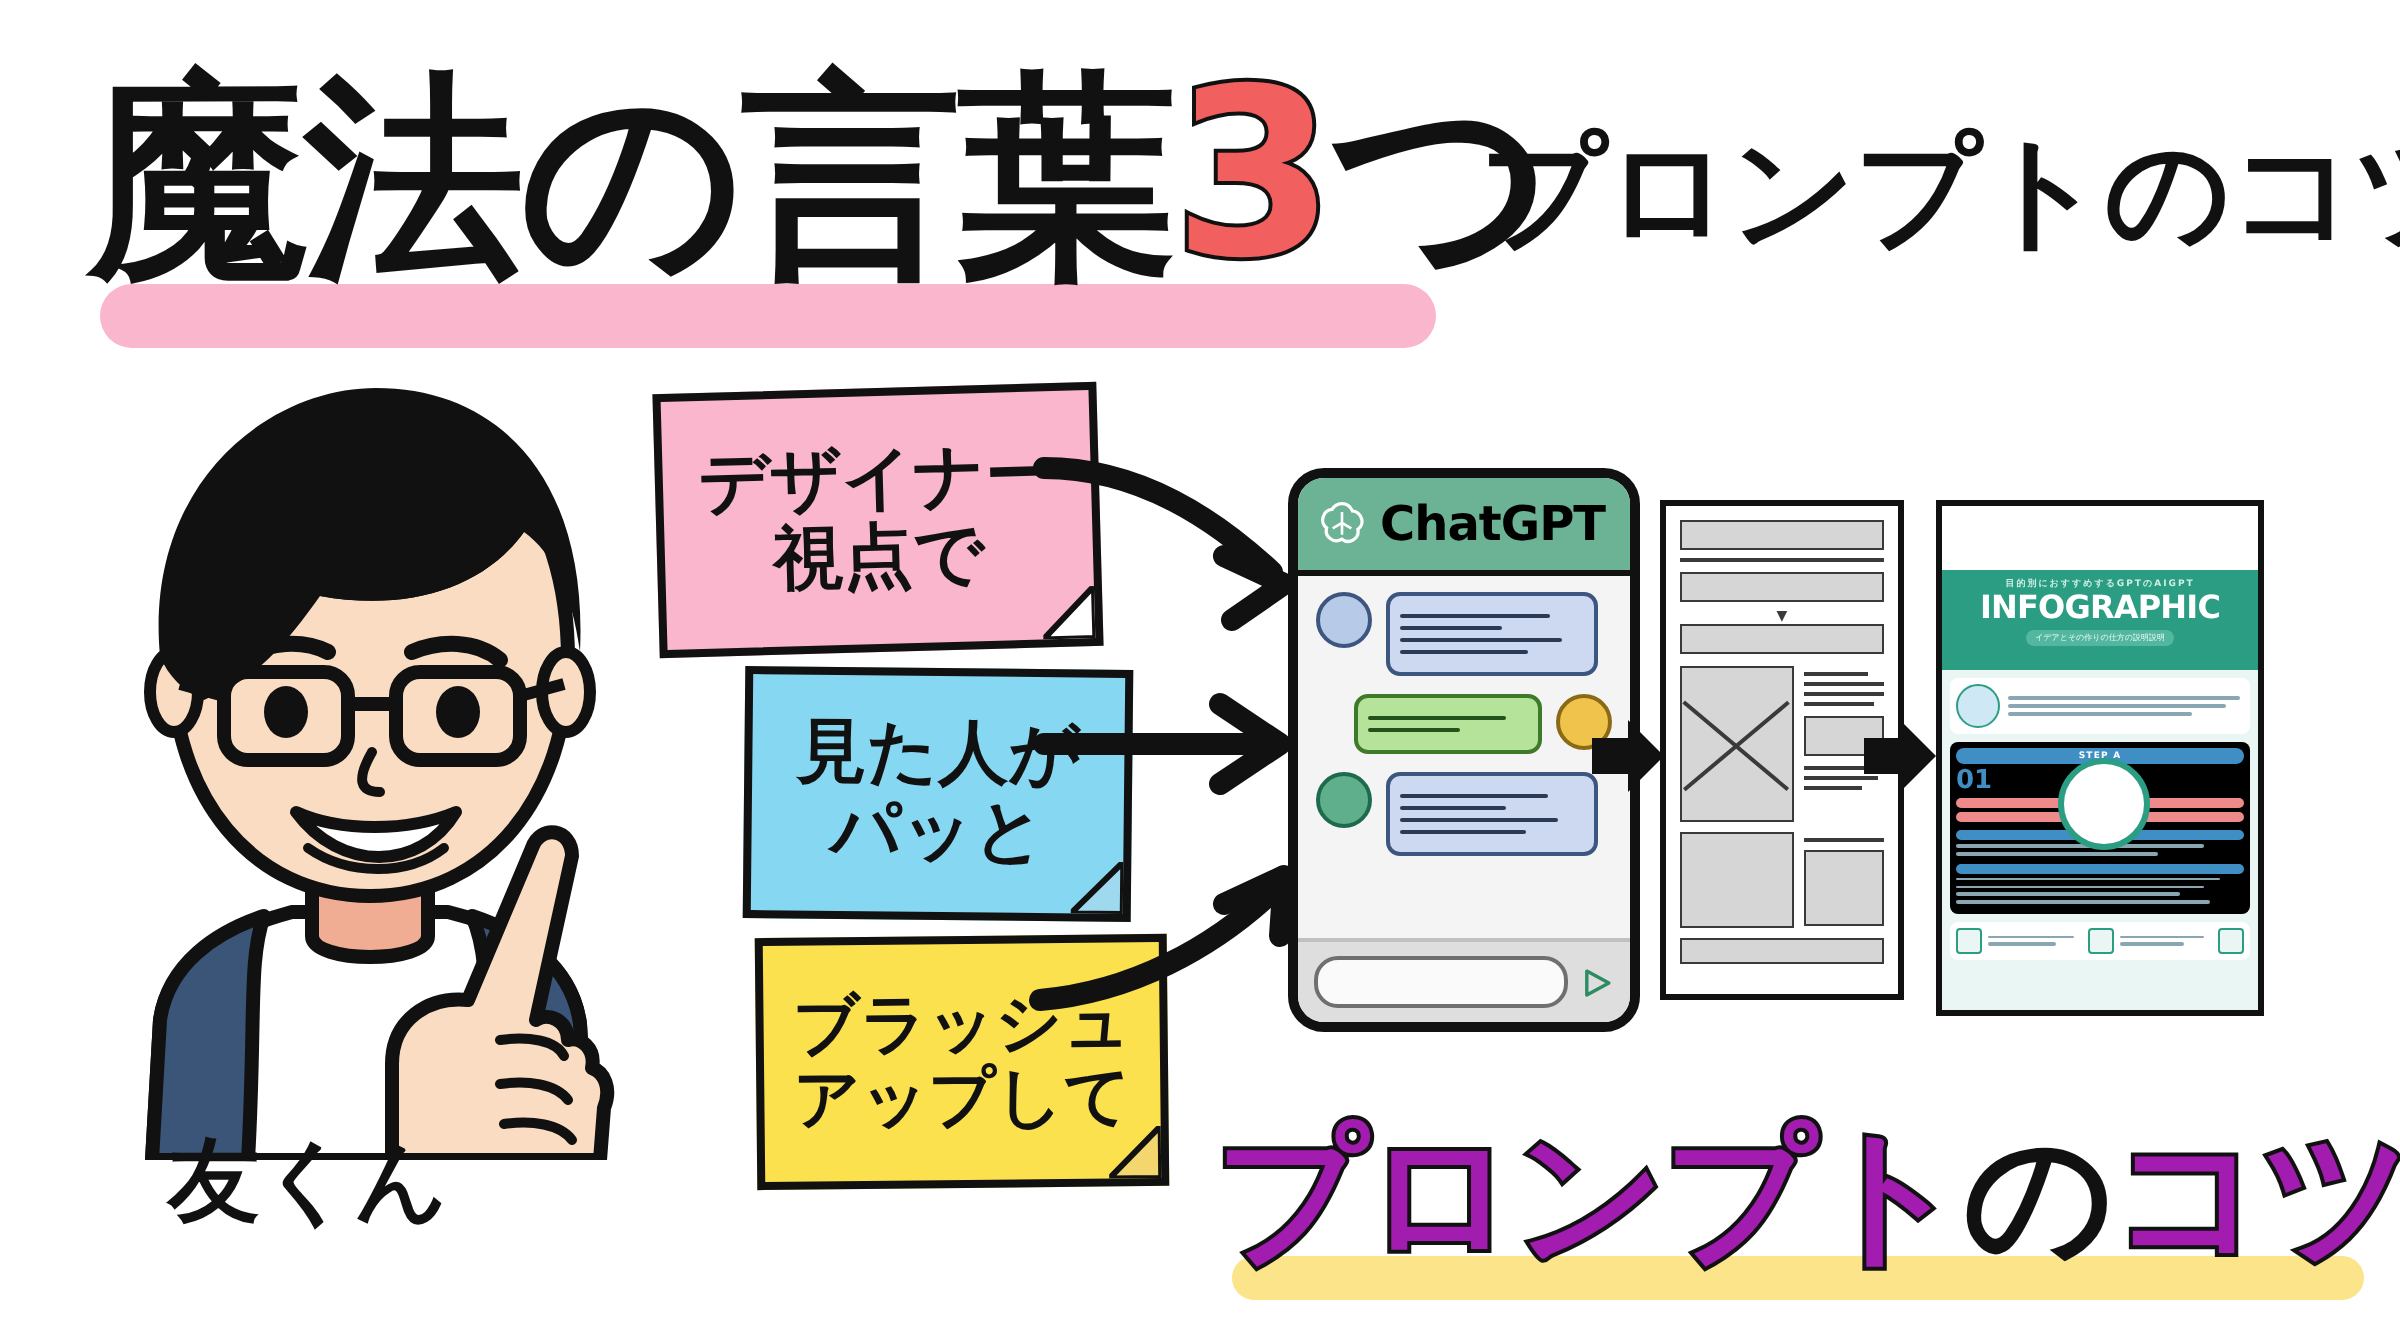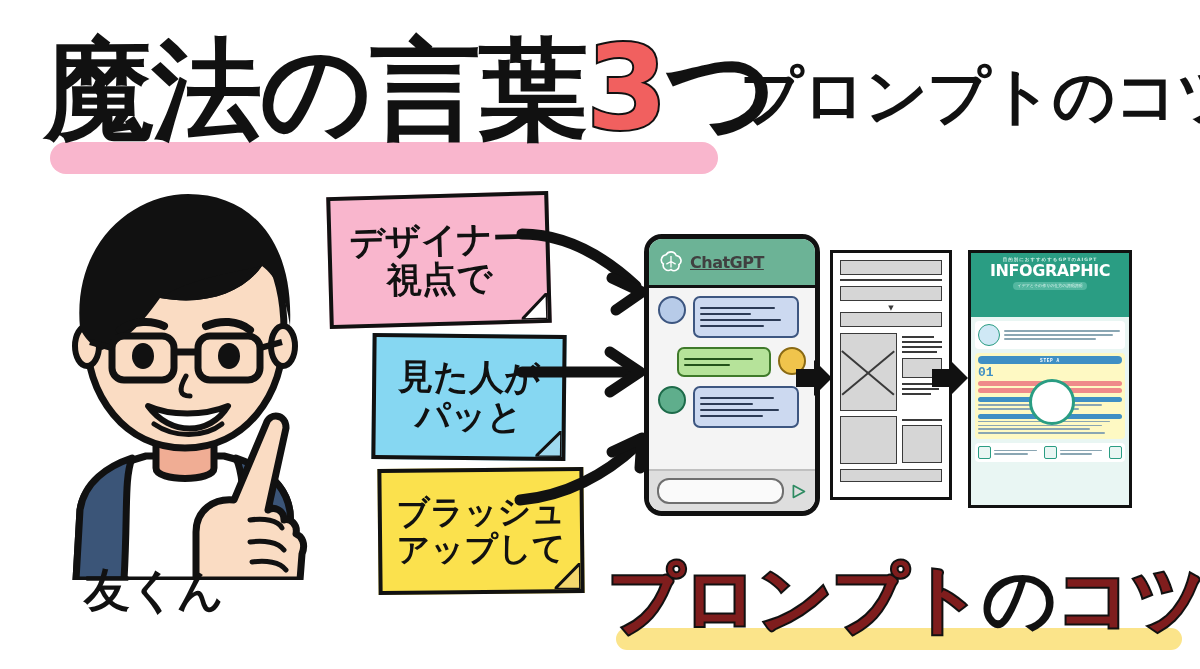--- a/index.html
+++ b/index.html
@@ -60,21 +60,21 @@
 
   
   .phone{
     position:absolute;left:644px;top:234px;width:166px;height:272px;
     background:#f2f2f2;border:5px solid #111111;border-radius:18px;overflow:hidden;
   }
   .phone-header{
     height:46px;background:#6cb396;border-bottom:3px solid #111;
     display:flex;align-items:center;gap:6px;padding-left:9px;
   }
-  .phone-title{font-size:16px;font-weight:bold;color:#404040;letter-spacing:-0.5px;text-decoration:underline;}
+  .phone-title{font-size:24px;font-weight:bold;color:#000000;letter-spacing:-0.5px;}
   .phone-body{position:relative;height:176px;background:#f4f4f4;padding:8px 9px 0 9px;}
   .msg-row{display:flex;align-items:flex-start;gap:7px;margin-bottom:9px;}
   .msg-row.right{flex-direction:row-reverse;}
   .avatar{width:24px;height:24px;border-radius:50%;border:2px solid #2b3a55;flex:0 0 auto;}
   .av-user{background:#b7cbe8;border-color:#3d5680;}
   .av-gold{background:#f0c44c;border-color:#8a6a14;}
   .av-bot{background:#5fae8c;border-color:#1d6b4a;}
   .bubble{border:2px solid #3d5680;border-radius:7px;padding:5px 5px;flex:0 0 auto;}
   .b-blue{background:#ccd9f0;width:92px;}
   .b-green{background:#b6e39a;border-color:#3f7a2a;width:80px;}
@@ -101,34 +101,34 @@
     content:"";position:absolute;left:-12%;top:50%;width:124%;height:1.5px;background:#3a3a3a;
   }
   .wimg.x::before{transform:rotate(40deg);}
   .wimg.x::after{transform:rotate(-40deg);}
 
   
   .info{
     position:absolute;left:968px;top:250px;width:158px;height:252px;
     background:#ffffff;border:3px solid #111111;overflow:hidden;
   }
-  .info-head{background:#2a9d83;height:64px;position:relative;padding:4px 6px 0 6px;box-sizing:border-box;}
+  .info-head{background:#2a9d83;height:50px;position:relative;padding:4px 6px 0 6px;box-sizing:border-box;margin-top:32px;}
   .info-kicker{font-size:4.5px;color:#cfeee5;text-align:center;letter-spacing:1px;font-weight:bold;}
   .info-title{font-size:16px;font-weight:bold;color:#ffffff;text-align:center;line-height:18px;letter-spacing:-0.4px;}
   .info-pill{
     margin:2px auto 0;width:74px;height:8px;background:#53b7a0;border-radius:5px;
     font-size:4px;color:#eafaf5;text-align:center;line-height:8px;
   }
   .info-body{background:#e9f6f3;height:202px;padding:4px;box-sizing:border-box;}
   .info-intro{display:flex;gap:4px;background:#ffffff;border-radius:4px;padding:3px;align-items:center;}
   .intro-av{width:20px;height:20px;border-radius:50%;background:#cfe8f5;border:1.5px solid #2a9d83;flex:0 0 auto;}
   .intro-lines{flex:1;}
   .tline{height:1.6px;background:#8aa6b3;margin:2.2px 0;border-radius:1px;}
   .steps{display:flex;gap:4px;margin-top:4px;}
-  .step{flex:1;background:#fef9c3;border-radius:4px;padding:3px;font-family:Liberation Mono, monospace;}
+  .step{flex:1;background:#000000;border-radius:4px;padding:3px;}
   .step-tag{font-size:4.5px;font-weight:bold;color:#ffffff;text-align:center;border-radius:6px;padding:1.5px 0;letter-spacing:0.6px;}
   .tag-a{background:#3f8fc4;}
   .tag-b{background:#2a9d83;}
   .step-num{font-size:13px;font-weight:bold;line-height:13px;margin-top:2px;}
   .num-a{color:#3f8fc4;}
   .num-b{color:#2a9d83;}
   .chip{height:5px;border-radius:3px;margin:2px 0;}
   .chip-red{background:#ef8a8a;}
   .chip-blue{background:#3f8fc4;}
   .chip-teal{background:#2a9d83;}
@@ -143,21 +143,21 @@
   
   .bigarrow{position:absolute;}
 
   
   .bottom-wrap{position:absolute;left:608px;top:548px;width:584px;height:110px;}
   .bottom-hl{position:absolute;left:8px;top:80px;width:566px;height:22px;background:#fbe48a;border-radius:11px;}
   .bottom-text{
     position:absolute;left:0;top:0;width:584px;height:110px;
     font-size:74px;line-height:100px;font-weight:bold;white-space:nowrap;letter-spacing:-1px;
   }
-  .bottom-text .red{color:#7f1d1d;-webkit-text-stroke:4px #111111;paint-order:stroke fill;}
+  .bottom-text .red{color:#a21caf;-webkit-text-stroke:4px #111111;paint-order:stroke fill;}
   .bottom-text .blk{color:#111111;}
 </style>
 </head>
 <body>
 
 <div class="stage">
 
   <div class="title-wrap">
     <div class="title-hl"></div>
     <div class="title-text"><span>魔法の言葉</span><span class="num3">3</span><span>つ</span></div>

